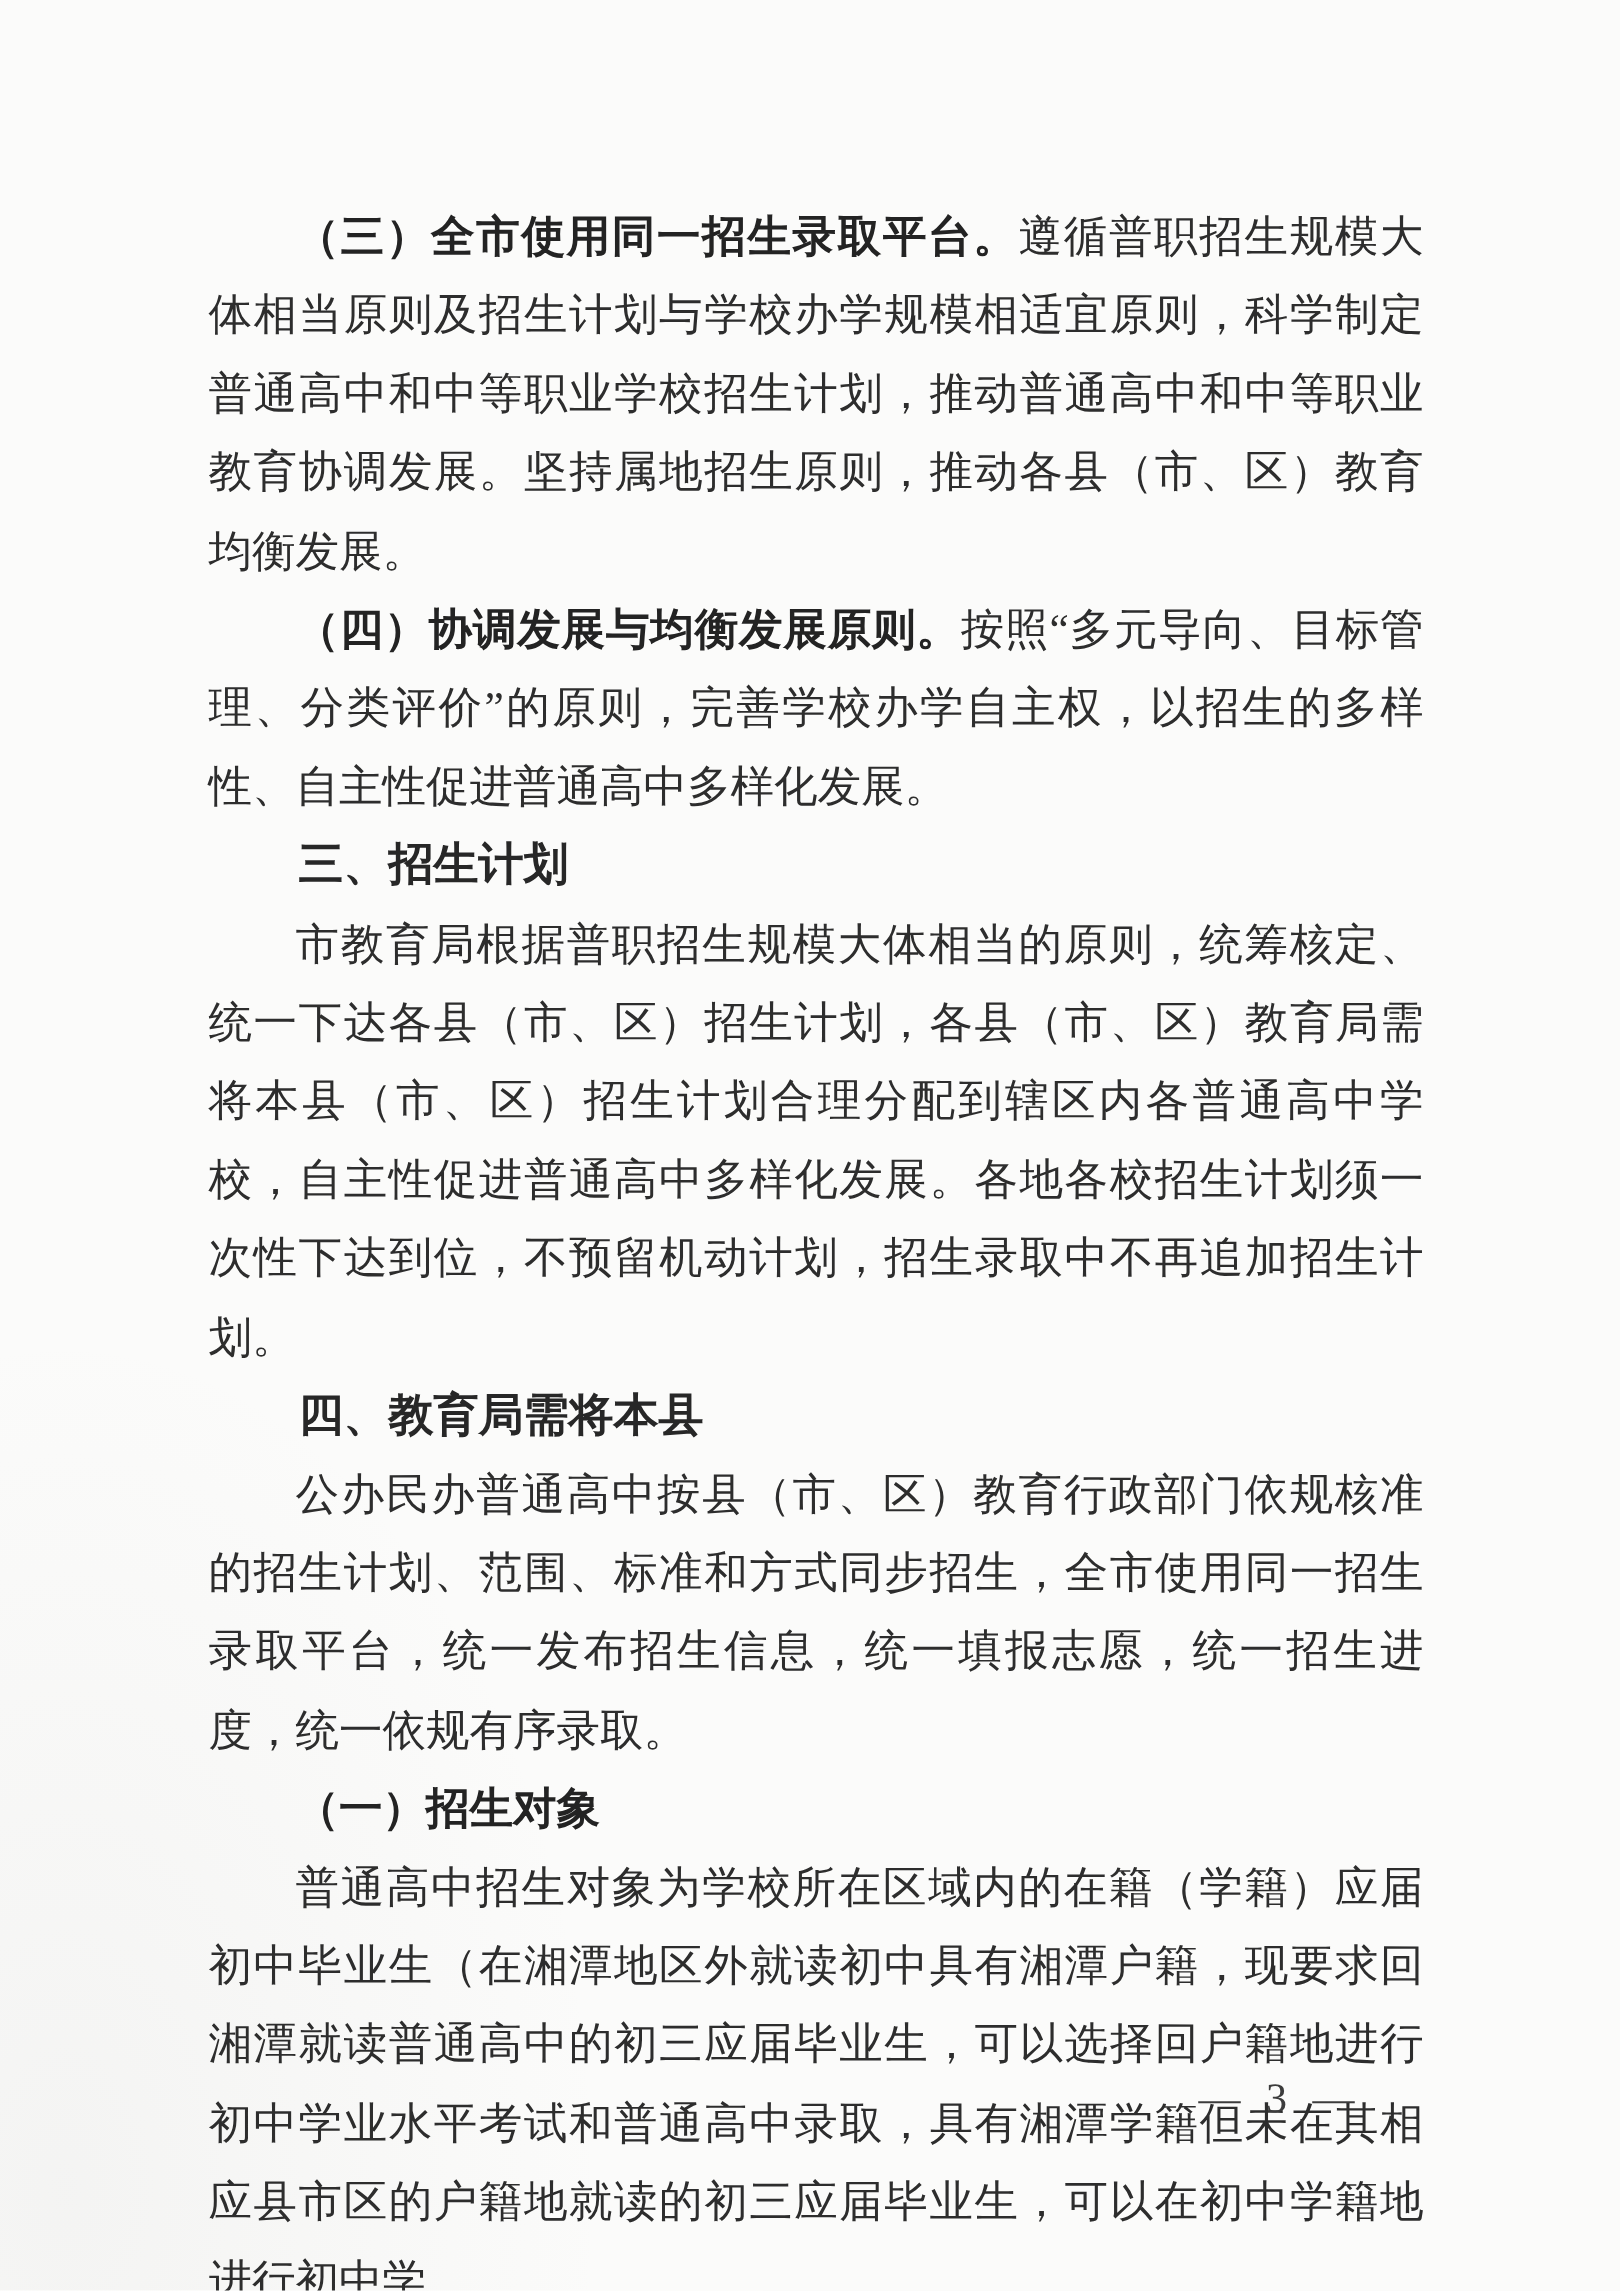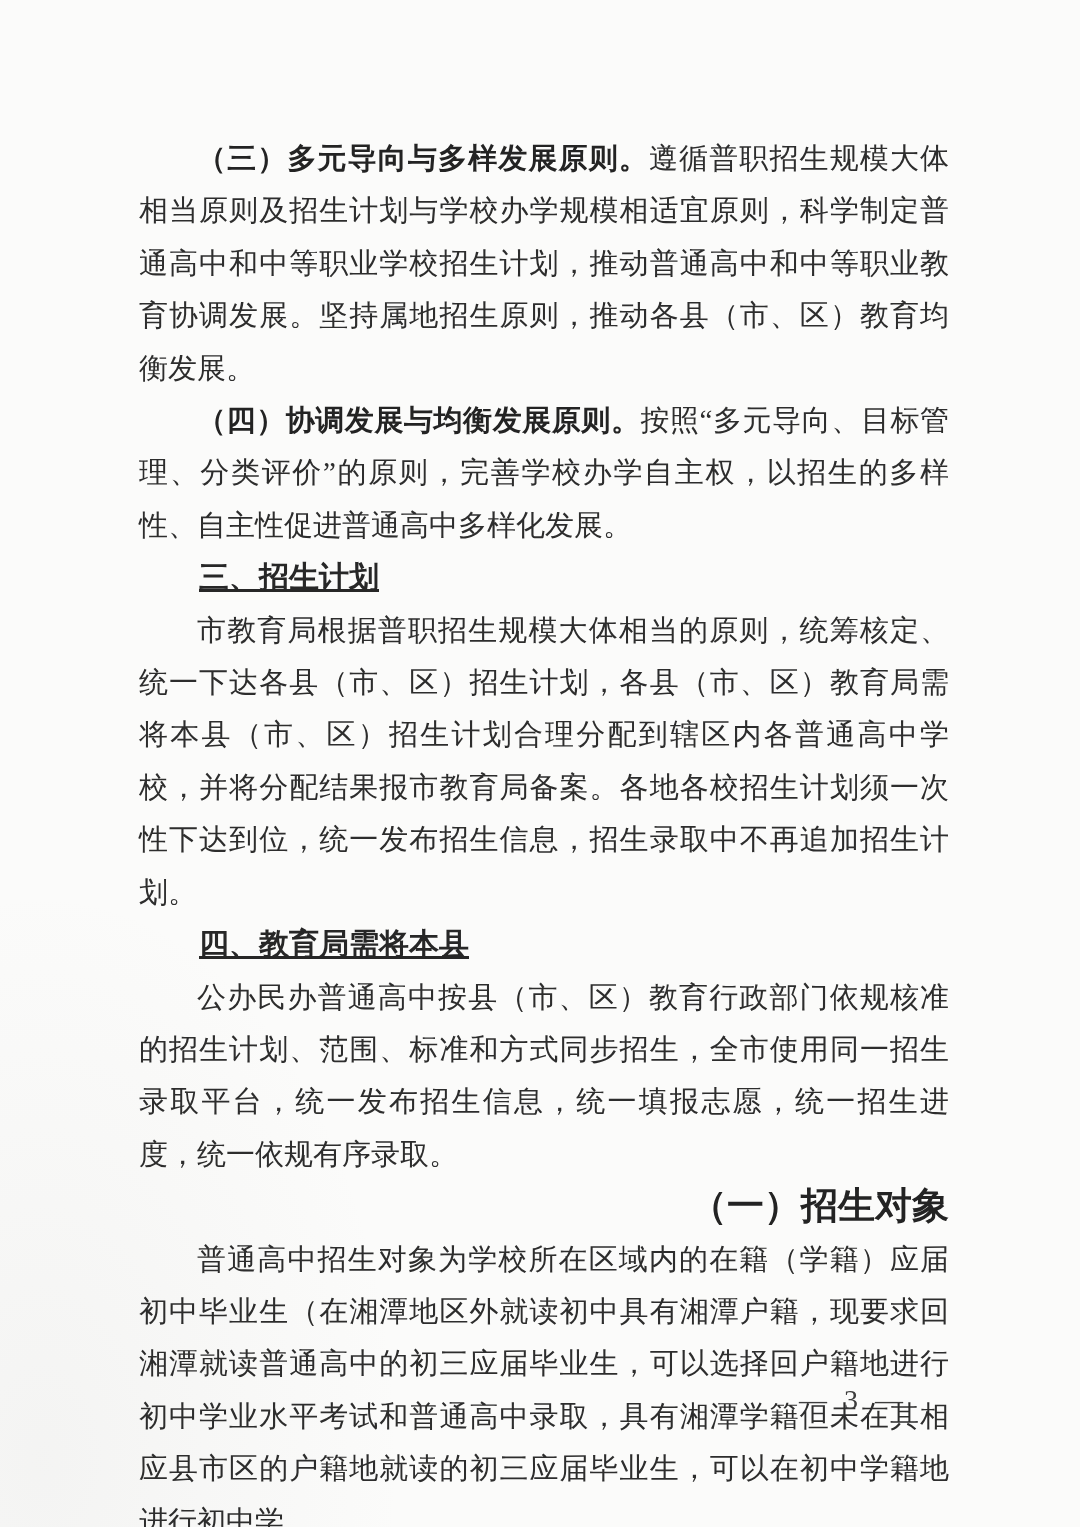--- a/index.html
+++ b/index.html
@@ -39,57 +39,56 @@
   }
   h2.heading{
     margin:0;
     font-family:"Liberation Sans","DejaVu Sans",sans-serif;
     font-weight:bold;
     font-size:30px;
     line-height:52.4px;
     text-indent:2em;
     color:#272727;
     text-align:left;
-    text-decoration:underline;
   }
   h3.subheading{
     margin:0;
     font-weight:bold;
-    font-size:37px;
+    font-size:29px;
     line-height:52.4px;
     text-indent:2em;
     color:#232323;
-    text-align:right;
+    text-align:left;
   }
   .page-number{
     position:absolute;
     top:1383px;
     right:172px;
     font-size:28px;
     line-height:34px;
     letter-spacing:5px;
     color:#3c3c3c;
     white-space:nowrap;
   }
 </style>
 </head>
 <body>
 
 <div class="page">
   <div class="scan-tint"></div>
 
   <div class="content">
 
-    <p class="para"><span class="lead">（三）多元导向与多样发展原则。</span><span>遵循普职招生规模大体相当原则及招生计划与学校办学规模相适宜原则，科学制定普通高中和中等职业学校招生计划，推动普通高中和中等职业教育协调发展。坚持属地招生原则，推动各县（市、区）教育均衡发展。</span></p>
+    <p class="para"><span class="lead">（三）全市使用同一招生录取平台。</span><span>遵循普职招生规模大体相当原则及招生计划与学校办学规模相适宜原则，科学制定普通高中和中等职业学校招生计划，推动普通高中和中等职业教育协调发展。坚持属地招生原则，推动各县（市、区）教育均衡发展。</span></p>
 
     <p class="para"><span class="lead">（四）协调发展与均衡发展原则。</span><span>按照“多元导向、目标管理、分类评价”的原则，完善学校办学自主权，以招生的多样性、自主性促进普通高中多样化发展。</span></p>
 
     <h2 class="heading">三、招生计划</h2>
 
-    <p class="para">市教育局根据普职招生规模大体相当的原则，统筹核定、统一下达各县（市、区）招生计划，各县（市、区）教育局需将本县（市、区）招生计划合理分配到辖区内各普通高中学校，并将分配结果报市教育局备案。各地各校招生计划须一次性下达到位，统一发布招生信息，招生录取中不再追加招生计划。</p>
+    <p class="para">市教育局根据普职招生规模大体相当的原则，统筹核定、统一下达各县（市、区）招生计划，各县（市、区）教育局需将本县（市、区）招生计划合理分配到辖区内各普通高中学校，自主性促进普通高中多样化发展。各地各校招生计划须一次性下达到位，不预留机动计划，招生录取中不再追加招生计划。</p>
 
     <h2 class="heading">四、教育局需将本县</h2>
 
     <p class="para">公办民办普通高中按县（市、区）教育行政部门依规核准的招生计划、范围、标准和方式同步招生，全市使用同一招生录取平台，统一发布招生信息，统一填报志愿，统一招生进度，统一依规有序录取。</p>
 
     <h3 class="subheading">（一）招生对象</h3>
 
     <p class="para">普通高中招生对象为学校所在区域内的在籍（学籍）应届初中毕业生（在湘潭地区外就读初中具有湘潭户籍，现要求回湘潭就读普通高中的初三应届毕业生，可以选择回户籍地进行初中学业水平考试和普通高中录取，具有湘潭学籍但未在其相应县市区的户籍地就读的初三应届毕业生，可以在初中学籍地进行初中学</p>
 
   </div>

